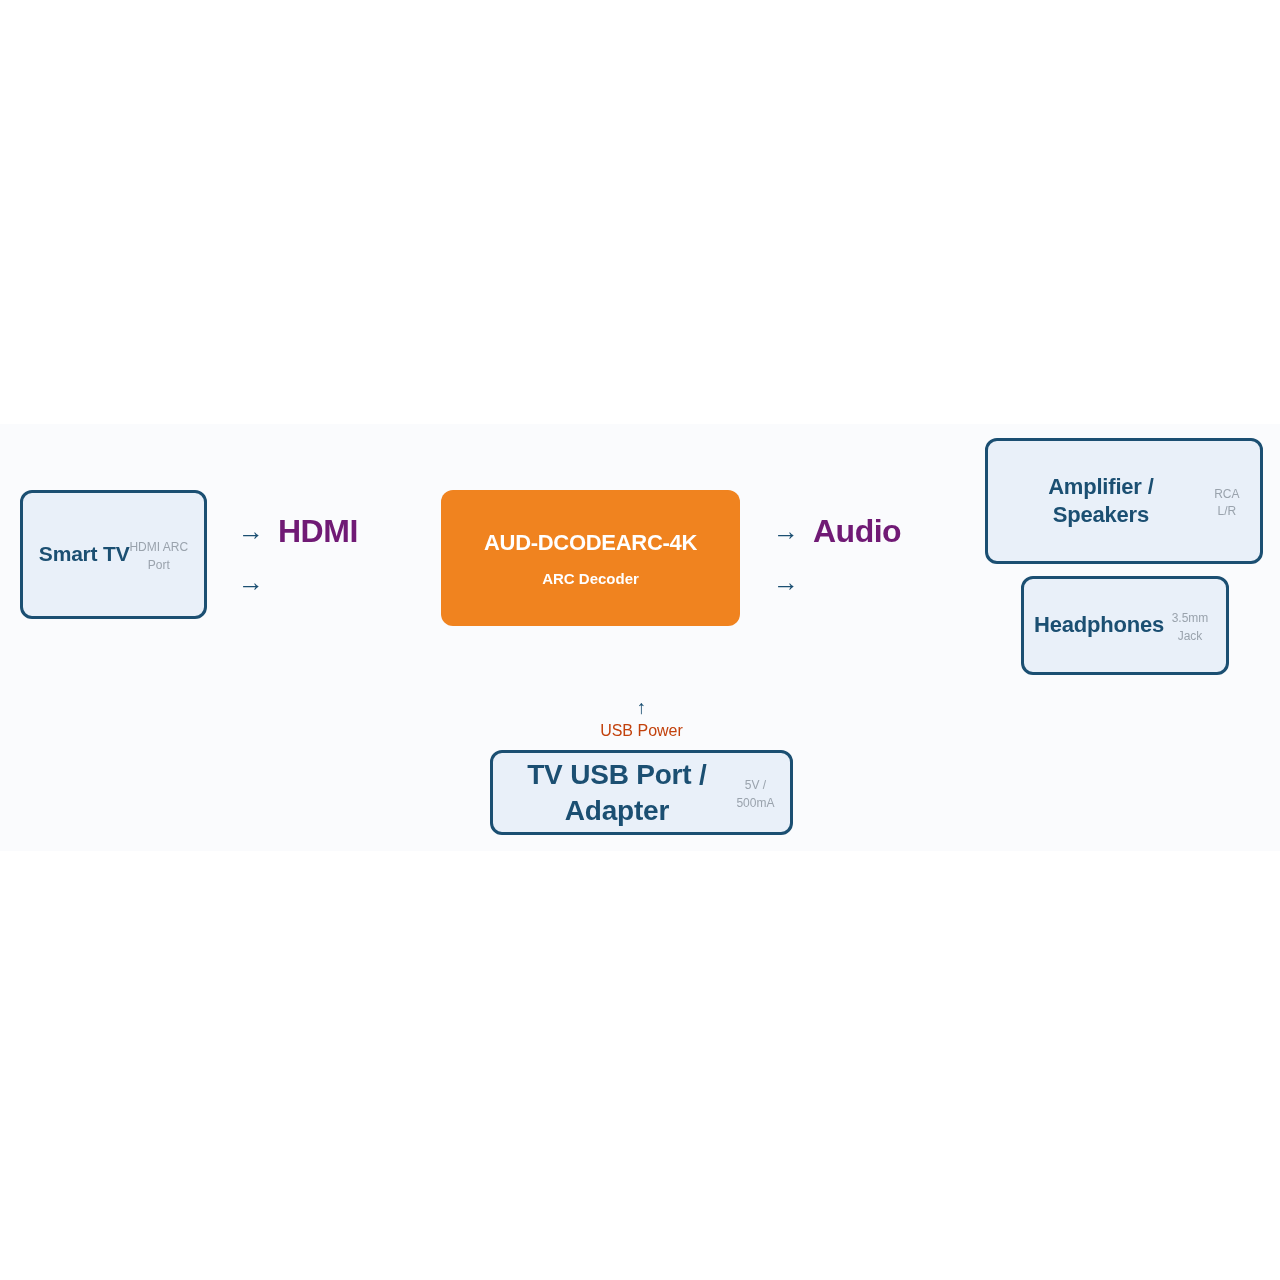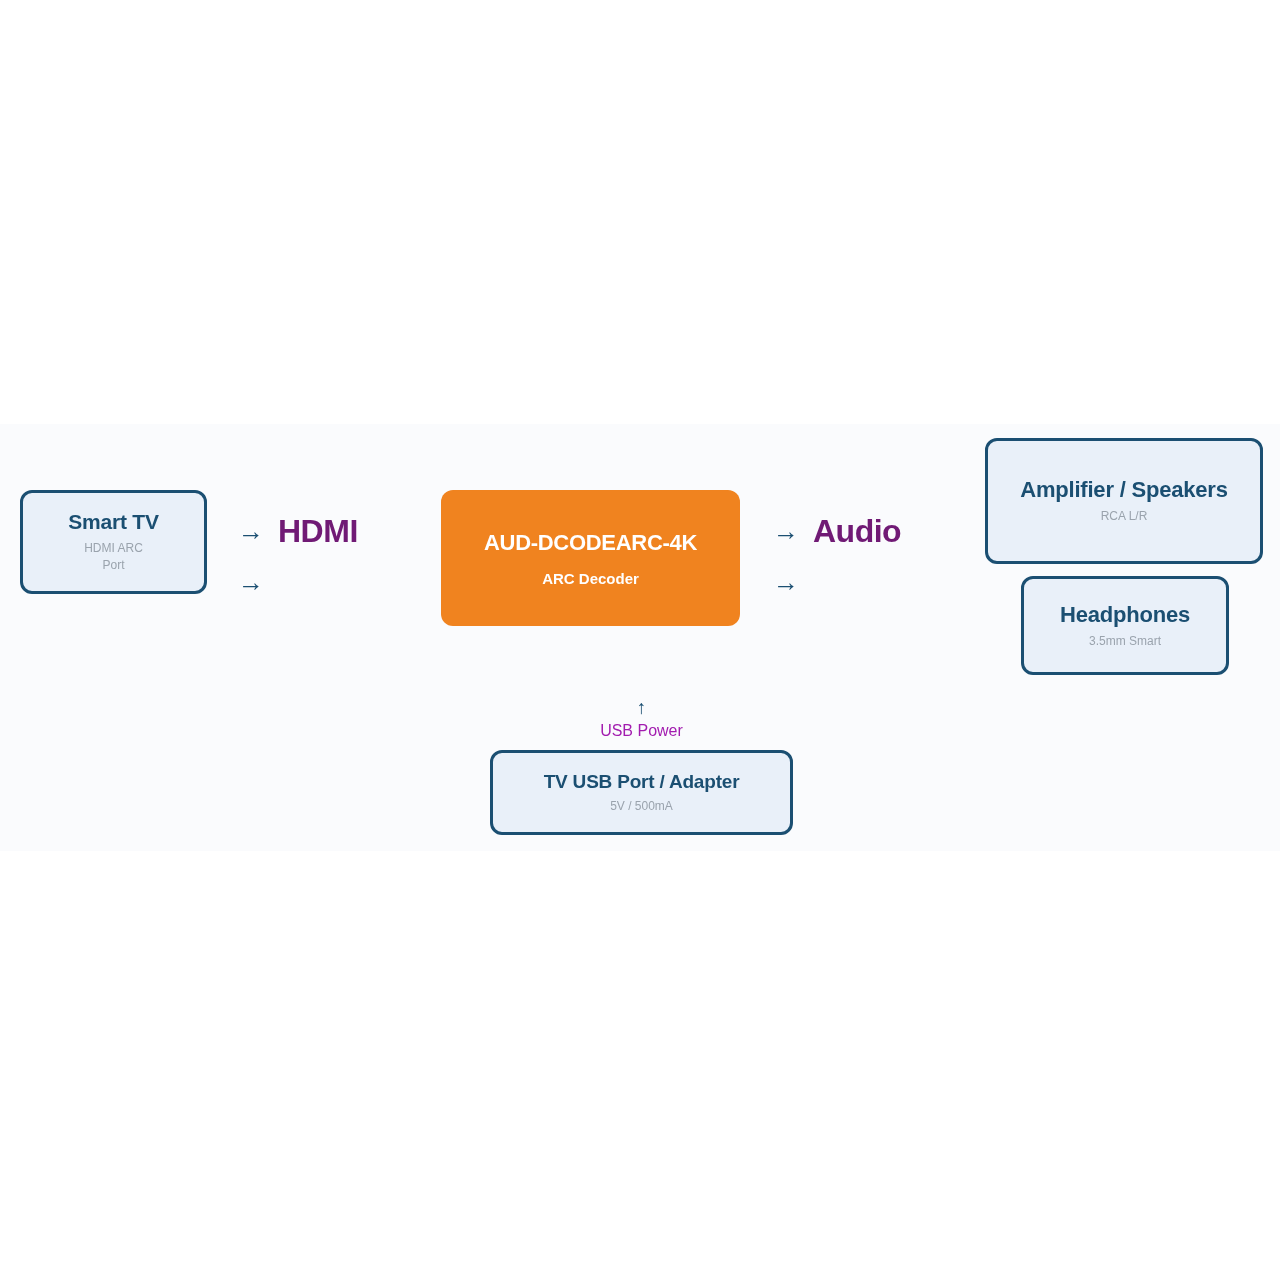--- a/index.html
+++ b/index.html
@@ -27,21 +27,21 @@
   }
 
   
   .node {
     position: absolute;
     box-sizing: border-box;
     border: 3px solid #1b4f72;
     border-radius: 12px;
     background: #e9f0f9;
     display: flex;
-    flex-direction: column;
+    flex-direction: row;
     align-items: center;
     justify-content: center;
     text-align: center;
     padding: 6px 10px;
   }
   .node .node-title {
     color: #1b4f72;
     font-weight: bold;
     font-size: 21px;
     line-height: 1.28;
@@ -124,33 +124,33 @@
     display: flex;
     flex-direction: column;
     align-items: center;
   }
   #power-link .power-arrow {
     color: #1b4f72;
     font-size: 19px;
     line-height: 1;
   }
   #power-link .power-label {
-    color: #a21caf;
+    color: #c2410c;
     font-size: 16px;
     margin-top: 5px;
   }
 
   
-  #source-node      { left: 20px;   top: 490px;  width: 187px; height: 104px; }
+  #source-node      { left: 20px;   top: 490px;  width: 187px; height: 129px; }
   #amplifier-node   { left: 985px;  top: 438px;  width: 278px; height: 126px; }
   #headphones-node  { left: 1021px; top: 576px;  width: 208px; height: 99px;  }
   #power-node       { left: 490px;  top: 750px;  width: 303px; height: 85px;  }
 
   #amplifier-node .node-title { font-size: 22px; }
-  #power-node .node-title     { font-size: 19px; text-align: right; }
+  #power-node .node-title     { font-size: 28px; }
   #headphones-node .node-title{ font-size: 22px; }
 
   #hdmi-link  { left: 236px; top: 515px; }
   #audio-link { left: 771px; top: 515px; }
 </style>
 </head>
 <body>
 
 <div id="diagram-band"></div>
 
@@ -189,21 +189,21 @@
   </div>
 </div>
 
 <div class="node" id="amplifier-node">
   <div class="node-title">Amplifier / Speakers</div>
   <div class="node-sub">RCA L/R</div>
 </div>
 
 <div class="node" id="headphones-node">
   <div class="node-title">Headphones</div>
-  <div class="node-sub">3.5mm Smart</div>
+  <div class="node-sub">3.5mm Jack</div>
 </div>
 
 <div id="power-link">
   <span class="power-arrow">↑</span>
   <span class="power-label">USB Power</span>
 </div>
 
 <div class="node" id="power-node">
   <div class="node-title">TV USB Port / Adapter</div>
   <div class="node-sub">5V / 500mA</div>

